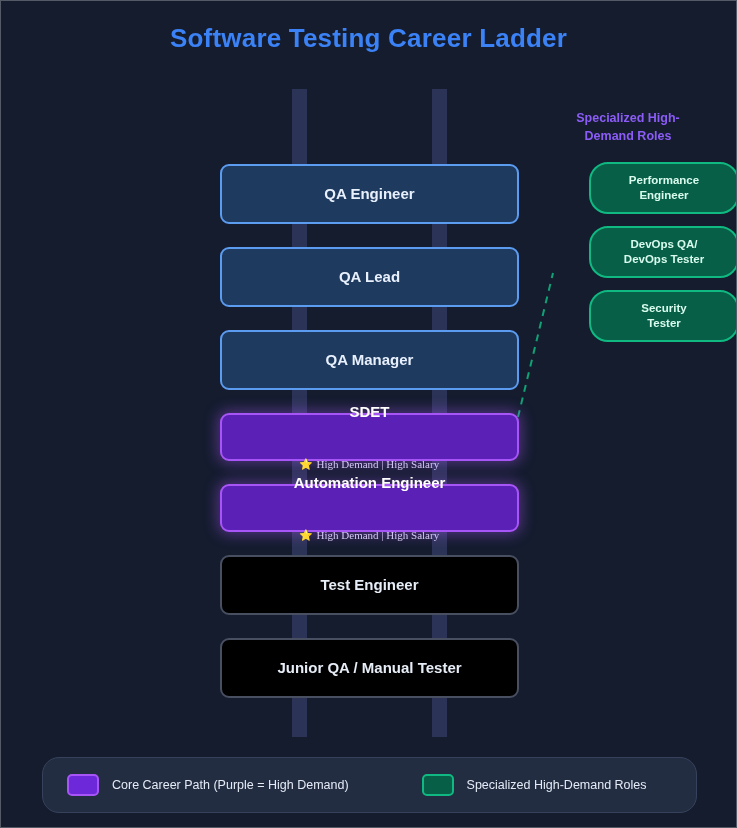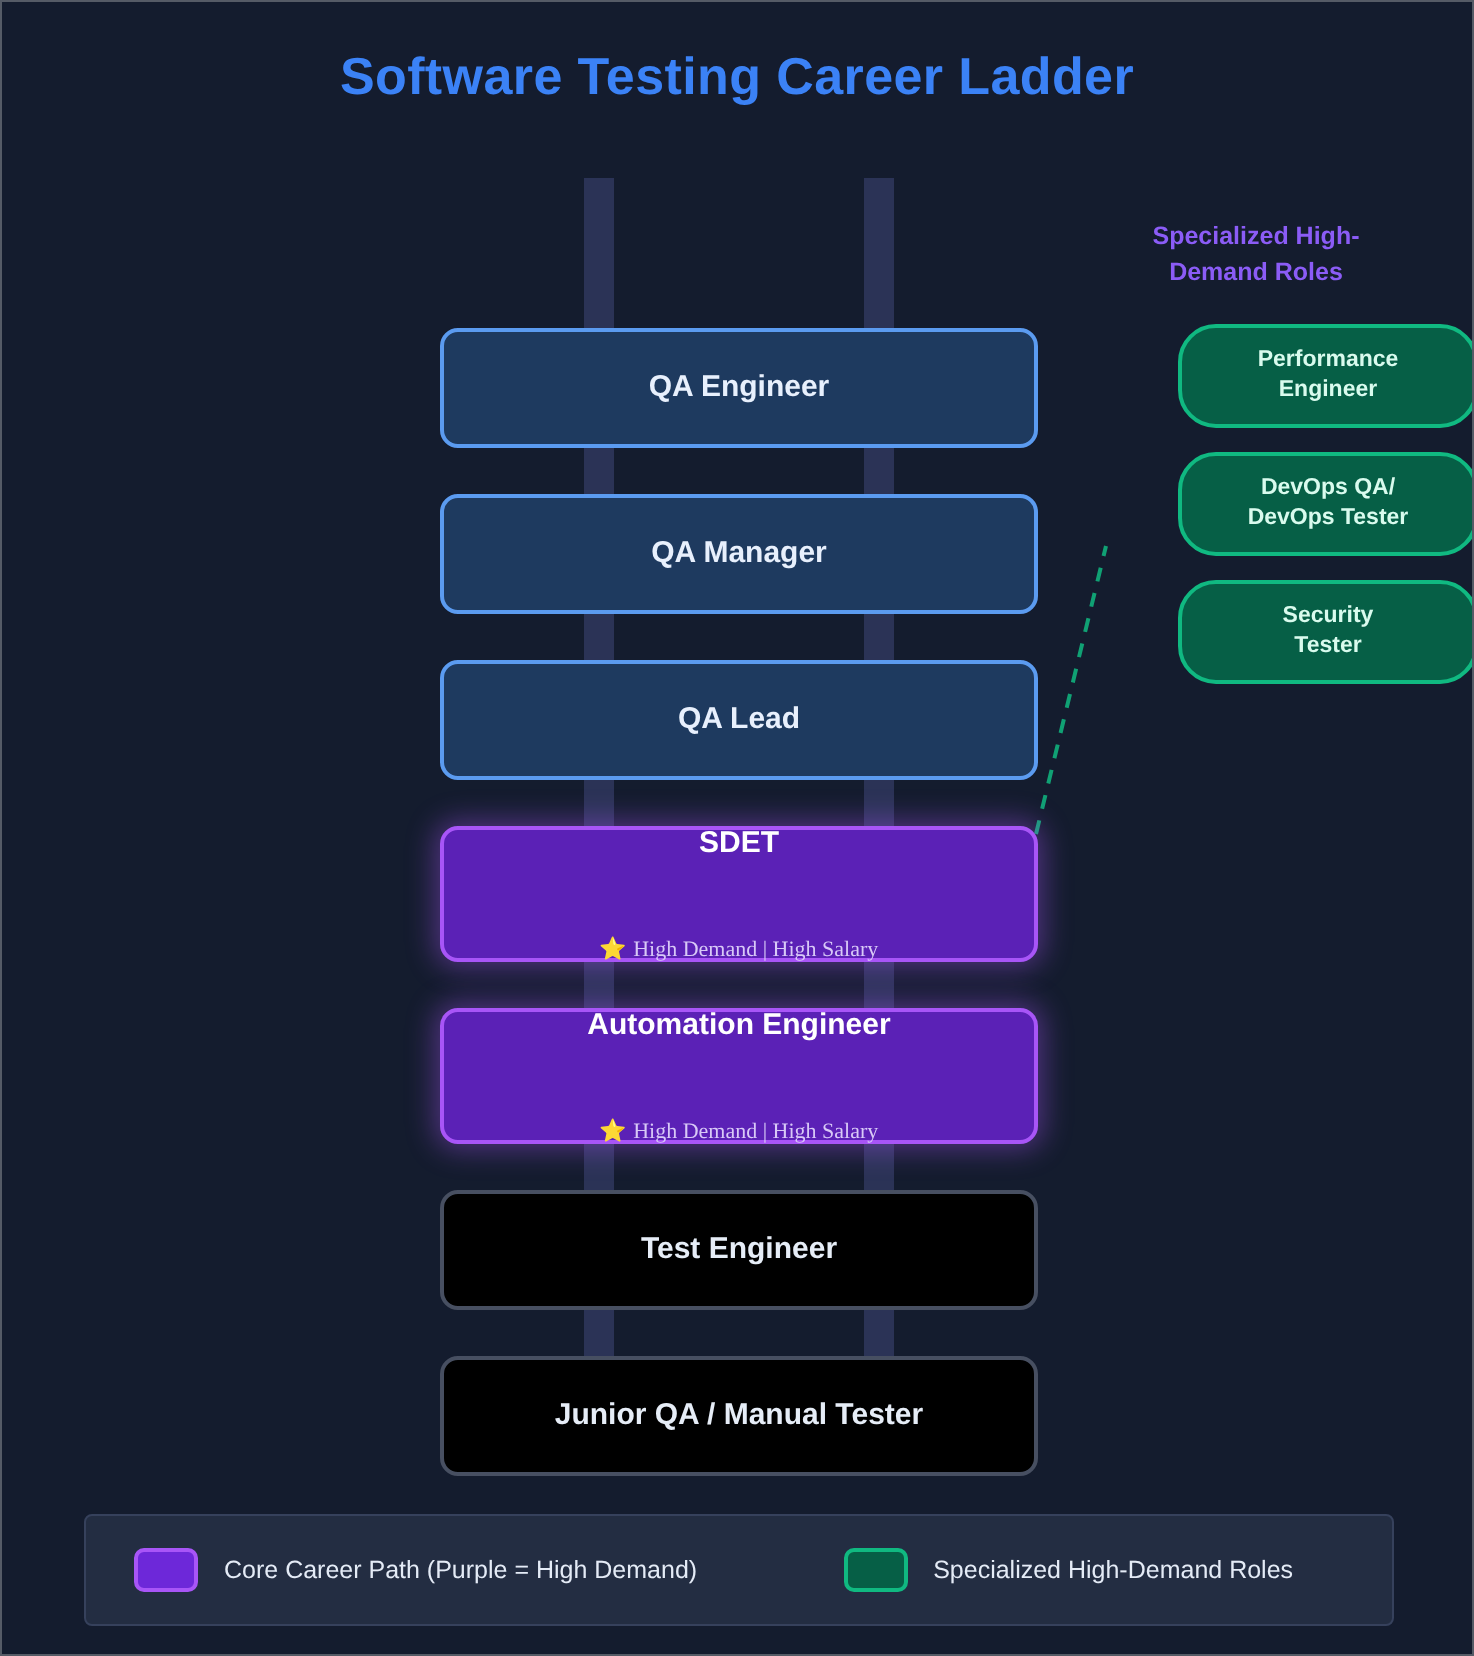--- a/index.html
+++ b/index.html
@@ -72,21 +72,21 @@
   .step .sub .star{ color:#f5c518; margin-right:3px; font-size:11px; }
 
   .step.blue{
     height:60px;
     background:#1e3a5f;
     border:2px solid #5b9bf0;
   }
   .step.blue .lbl{ color:#e8f0fd; }
 
   .step.purple{
-    height:68px;
+    height:48px;
     background:#5b21b6;
     border:2px solid #a855f7;
     box-shadow:0 0 14px 3px rgba(168,85,247,.40);
     gap:32px;
   }
 
   .step.gray{
     height:60px;
     background:#000000;
     border:2px solid #474f61;
@@ -137,21 +137,21 @@
     pointer-events:none;
   }
 
   
   .legend{
     position:absolute;
     left:41px; top:756px;
     width:655px; height:56px;
     background:#232d42;
     border:1px solid #36415c;
-    border-radius:4px;
+    border-radius:17px;
     display:flex;
     align-items:center;
     z-index:3;
   }
   .legend-item{ display:flex; align-items:center; }
   .legend-item.first{ margin-left:24px; }
   .legend-item.second{ margin-left:73px; }
   .swatch{
     width:32px; height:22px;
     border-radius:5px;
@@ -174,25 +174,25 @@
   <line x1="517" y1="416" x2="552" y2="272" stroke="#10b981" stroke-width="2" stroke-dasharray="7 6" opacity="0.85"></line>
 </svg>
 
 <div class="ladder">
 
   <div class="step blue">
     <span class="lbl">QA Engineer</span>
   </div>
 
   <div class="step blue">
+    <span class="lbl">QA Lead</span>
+  </div>
+
+  <div class="step blue">
     <span class="lbl">QA Manager</span>
-  </div>
-
-  <div class="step blue">
-    <span class="lbl">QA Lead</span>
   </div>
 
   <div class="step purple">
     <span class="lbl">SDET</span>
     <span class="sub">
       <span class="star">⭐</span><span>High Demand | High Salary</span>
     </span>
   </div>
 
   <div class="step purple">

